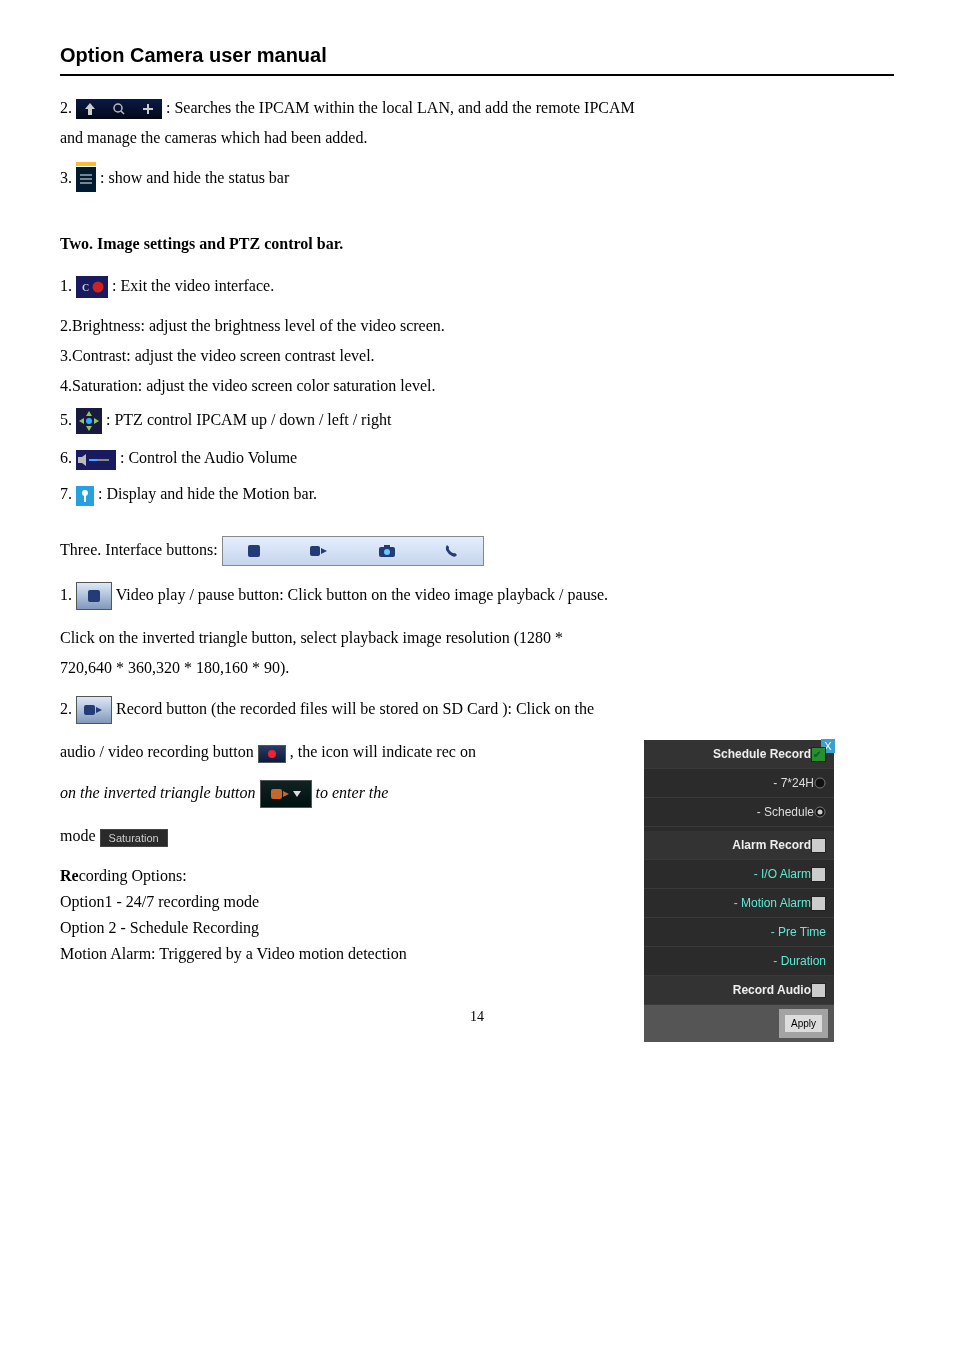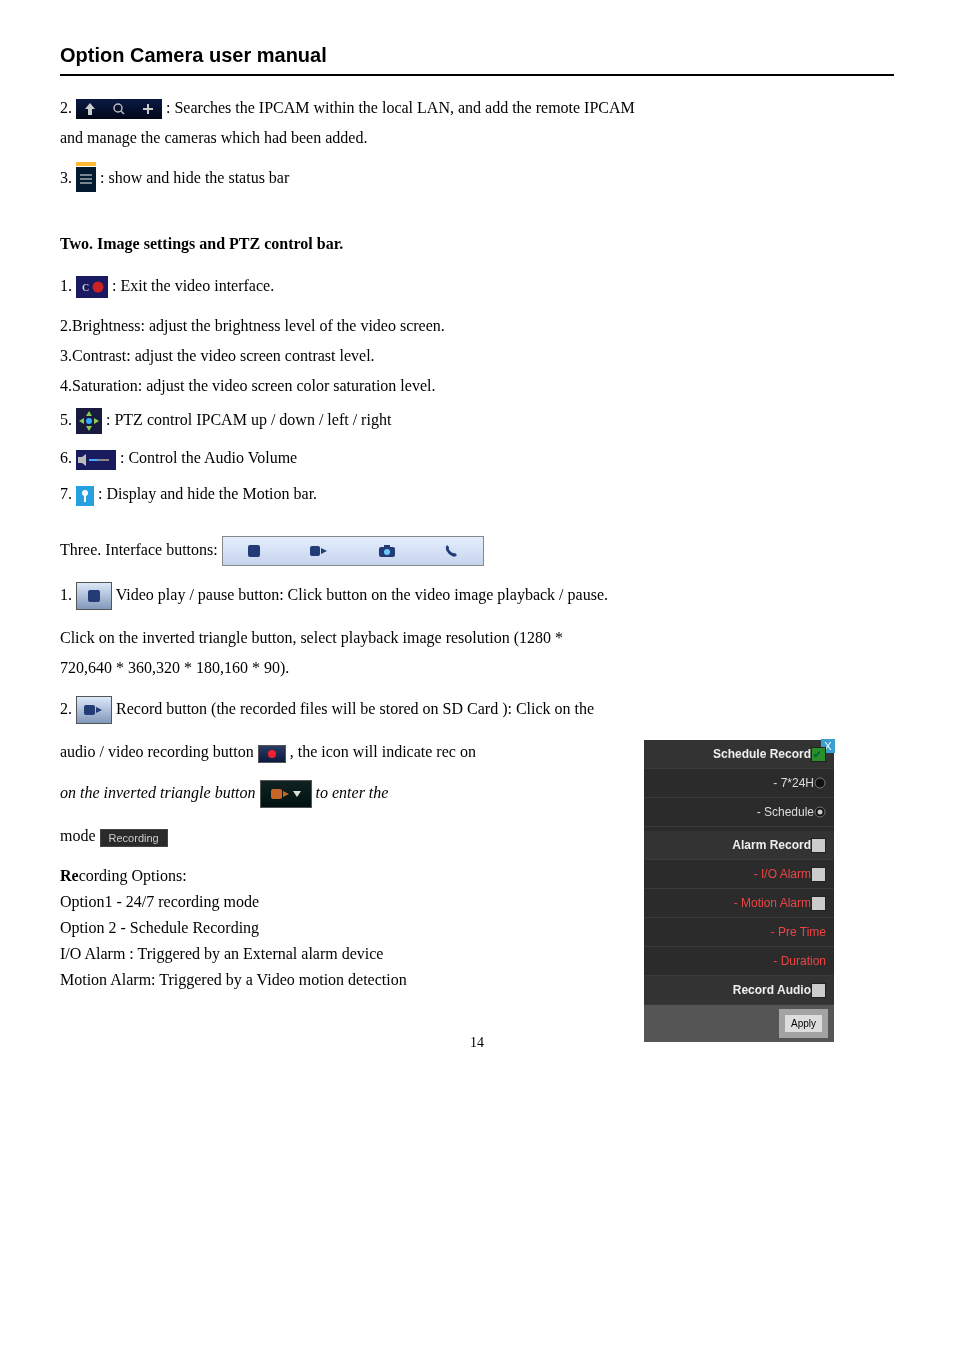--- a/index.html
+++ b/index.html
@@ -74,21 +74,21 @@
     color:#ddd;
     font-family:Arial,sans-serif;
     font-size:12px;
   }
   .panel .row{
     display:flex;justify-content:flex-end;align-items:center;
     padding:5px 8px;
     border-bottom:1px solid #3a3a3a;
   }
   .panel .row.hdr{background:#333;font-weight:bold;color:#eee;}
-  .panel .row.dim{color:#ef4444;}
+  .panel .row.dim{color:#5eead4;}
   .panel .cb{
     width:13px;height:13px;background:#ccc;border:1px solid #222;position:relative;
   }
   .panel .cb.green{background:#2a8f2a;}
   .panel .cb.green::after{content:"✔";color:#063;position:absolute;font-size:10px;left:1px;top:-1px;}
   .panel .close{
     position:absolute;top:-1px;right:-1px;
     width:14px;height:14px;background:#3aa0d0;color:#fff;
     font-size:11px;display:flex;align-items:center;justify-content:center;
   }
@@ -305,27 +305,26 @@
         </svg>
       <svg width="10" height="14" viewBox="0 0 10 14">
           <polygon points="1,4 9,4 5,10" fill="#ddd"></polygon>
         </svg>
     </span>
     <span> to enter the</span>
   </p>
 
   <p>
     <span>mode </span>
-    <span class="mode-btn">Recording</span>
+    <span class="mode-btn">Saturation</span>
   </p>
 
   <p style="margin-bottom:0;">
     <b><span>Re</span></b><span>cording Options:</span>
   </p>
   <p style="margin:2px 0;">Option1 - 24/7 recording mode</p>
   <p style="margin:2px 0;">Option 2 - Schedule Recording</p>
 
-  <p style="margin:2px 0;">I/O Alarm : Triggered by an External alarm device</p>
   <p style="margin:2px 0;">Motion Alarm: Triggered by a Video motion detection</p>
 
 </div>
 
 <p class="page-num">14</p>
 
 </body></html>

